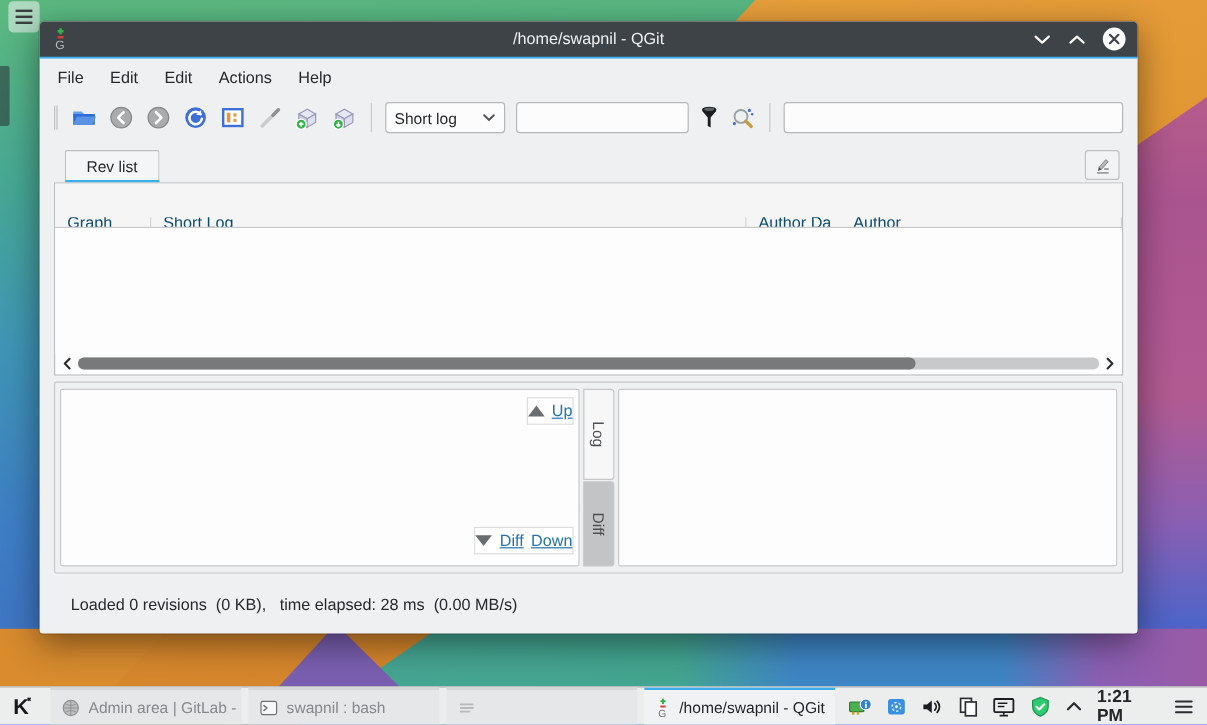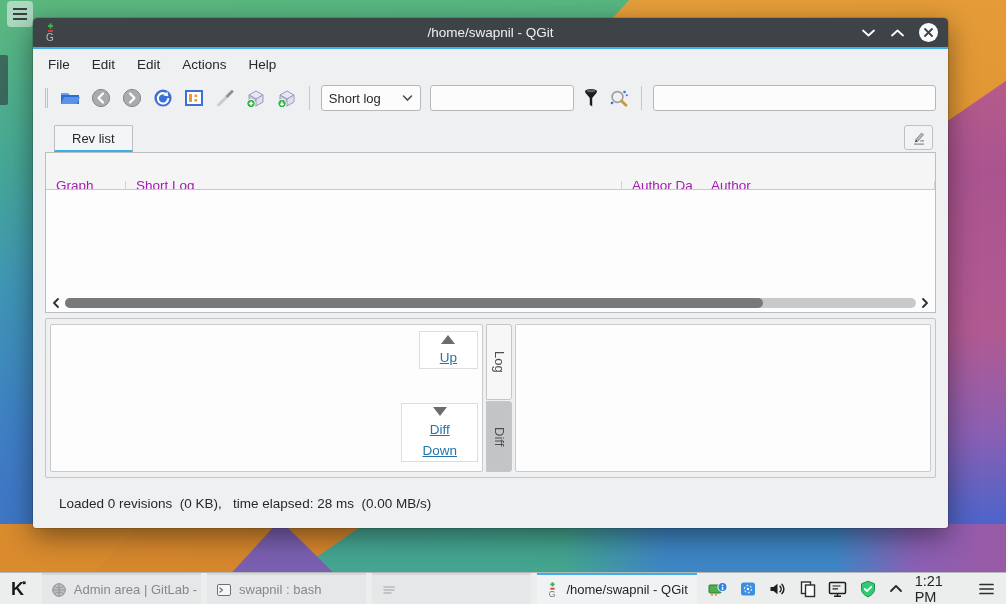--- a/index.html
+++ b/index.html
@@ -55,34 +55,34 @@
   .content { flex:1; display:flex; flex-direction:column; padding:8px 12px 0; min-height:0; }
 
   .tabbar { height:28px; flex:0 0 28px; position:relative; display:flex; align-items:center; }
   .tab { padding:5px 17px 4px; font-size:13px; color:#26292c; background:#f4f5f6;
     border:1px solid #bcbebf; border-bottom:2px solid #3daee9; border-radius:2px 2px 0 0; margin-left:9px; }
   .tab-toolbtn { position:absolute; right:3px; top:1px; width:29px; height:25px; background:#f2f3f4;
     border:1px solid #c0c1c2; border-radius:3px; display:flex; align-items:center; justify-content:center; }
 
   .revtable { flex:0 0 161px; border:1px solid #bcbebf; background:#fdfdfe; display:flex; flex-direction:column; }
   .thead { height:37px; flex:0 0 37px; display:flex; background:#f5f5f6; border-bottom:1px solid #c8c9ca; }
-  .th { display:flex; align-items:center; padding-left:10px; font-size:13.5px; color:#a21caf;
+  .th { display:flex; align-items:center; padding-left:10px; font-size:13.5px; color:#0c4a6e;
     border-right:1px solid #d4d5d6; overflow:hidden; white-space:nowrap;margin-top:28px; }
   .th-graph { width:80px; flex:0 0 80px; } .th-shortlog { width:496px; flex:0 0 496px; }
   .th-author { width:234px; flex:0 0 234px; } .th-date { flex:1; border-right:none; }
   .tbody { flex:1; background:#fdfdfe; }
   .hscroll { height:18px; flex:0 0 18px; display:flex; align-items:center; padding:0 5px; gap:4px; }
   .hs-track { flex:1; height:10px; border-radius:5px; background:#c8c9ca; position:relative; }
   .hs-thumb { position:absolute; left:0; top:0; height:10px; width:82%; border-radius:5px; background:#77797b; }
 
   .lower { flex:0 0 160px; margin-top:5px; border:1px solid #c5c6c7; border-radius:2px;
     background:#eff0f1; display:flex; padding:5px 4px; }
   .left-pane { width:433px; flex:0 0 433px; background:#fdfdfe; border:1px solid #c9cacb; border-radius:2px; position:relative; }
   .ovl-box { position:absolute; right:4px; background:#fff; border:1px solid #dcddde;
-    display:flex; align-items:center; gap:6px; padding:3px 20px; font-size:13.5px;flex-direction:column; }
+    display:flex; align-items:center; gap:6px; padding:3px 0; font-size:13.5px; }
   .ovl-up { top:6px; } .ovl-down { bottom:9px; }
   .tri-up { width:0; height:0; border-left:7px solid transparent; border-right:7px solid transparent; border-bottom:9px solid #6a6d70; }
   .tri-down { width:0; height:0; border-left:7px solid transparent; border-right:7px solid transparent; border-top:9px solid #6a6d70; }
   .lnk { color:#2574a9; text-decoration:underline; }
   .side-tabs { width:26px; flex:0 0 26px; display:flex; flex-direction:column; margin:0 3px; }
   .side-tab { display:flex; align-items:center; justify-content:center; writing-mode:vertical-rl;
     font-size:13px; color:#4d5052; border:1px solid #c5c6c7; }
   .st-log { flex:1.08; background:#f7f7f8; border-radius:0 3px 3px 0; }
   .st-diff { flex:1; background:#c3c4c6; margin-top:1px; border-radius:0 3px 3px 0; }
   .right-pane { flex:1; background:#fdfdfe; border:1px solid #c9cacb; border-radius:2px; }
@@ -94,21 +94,21 @@
   .taskbar { position:absolute; left:0; bottom:0; width:1006px; height:32px; background:#eceded;
     border-top:1px solid #b4b6b8; display:flex; align-items:stretch; }
   .launcher { width:36px; display:flex; align-items:center; justify-content:center; }
   .task { width:160px; margin-left:6px; display:flex; align-items:center; gap:7px; padding:0 9px;
     background:#e6e7e8; border-top:2px solid #d6d7d8; font-size:13px; color:#85898c;
     white-space:nowrap; overflow:hidden; }
   .task.active { background:#f1f2f3; border-top-color:#3daee9; color:#1f2326; }
   .task .t-ico { flex:0 0 auto; display:flex; }
   .tray { margin-left:auto; display:flex; align-items:center; gap:11px; padding:0 11px; }
   .tray-ico { display:flex; align-items:center; justify-content:center; }
-  .clock { font-size:14.5px; color:#232629; }
+  .clock { font-size:14.5px; color:#232629;font-weight:bold; }
 </style>
 </head>
 <body>
 
 <div id="screen">
 
   <div class="wallpaper"></div>
   <div class="wp-right"></div>
   <div class="wp-bottom"></div>
   <div class="wp-orange"></div>

